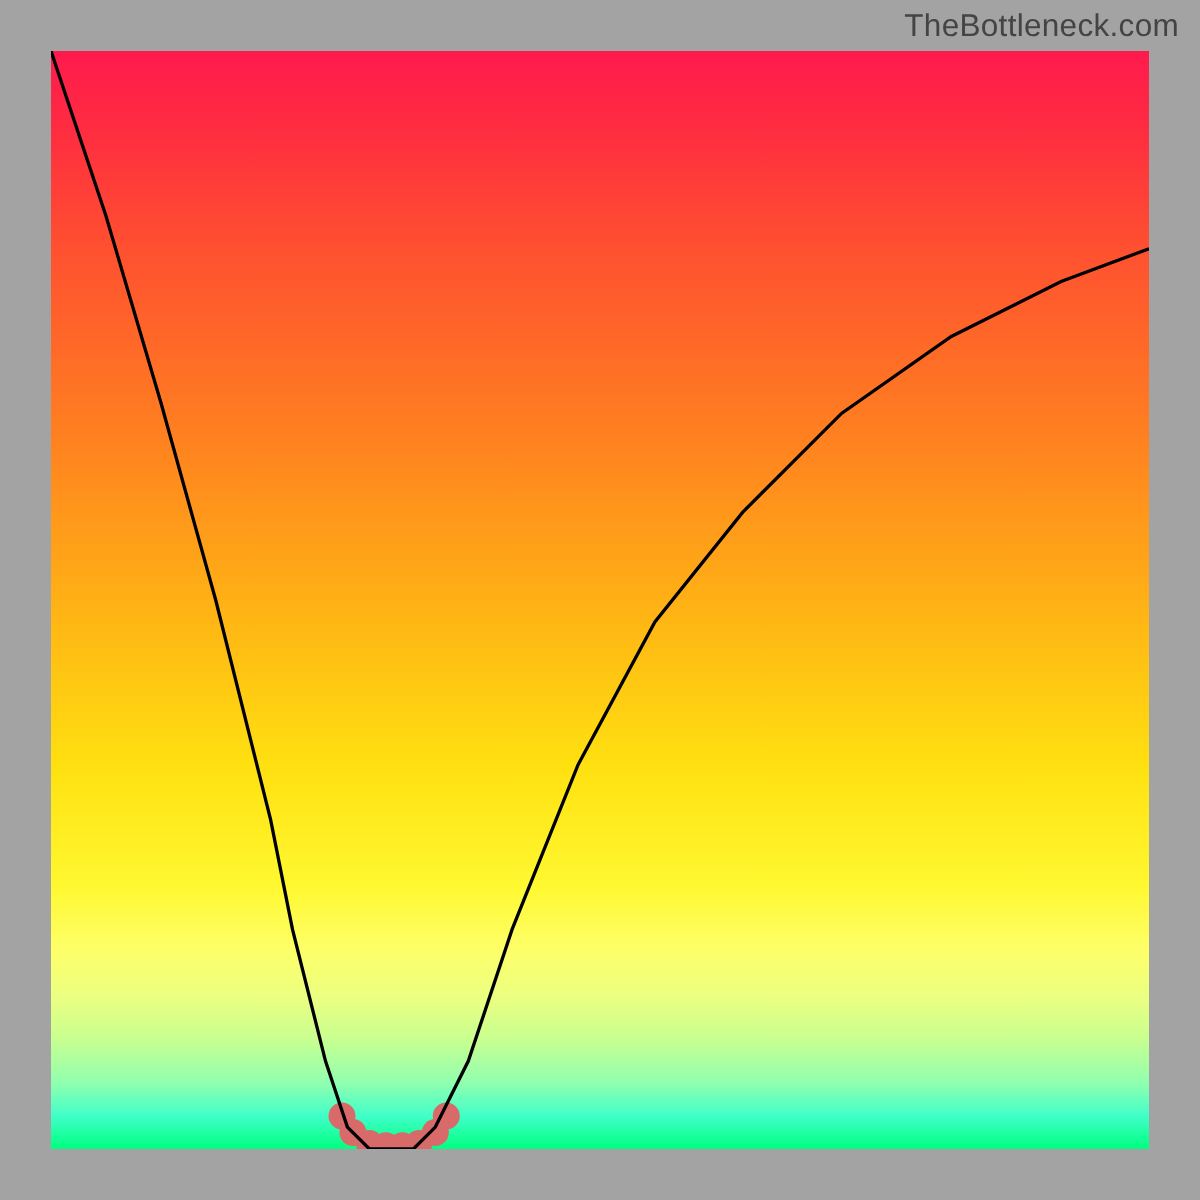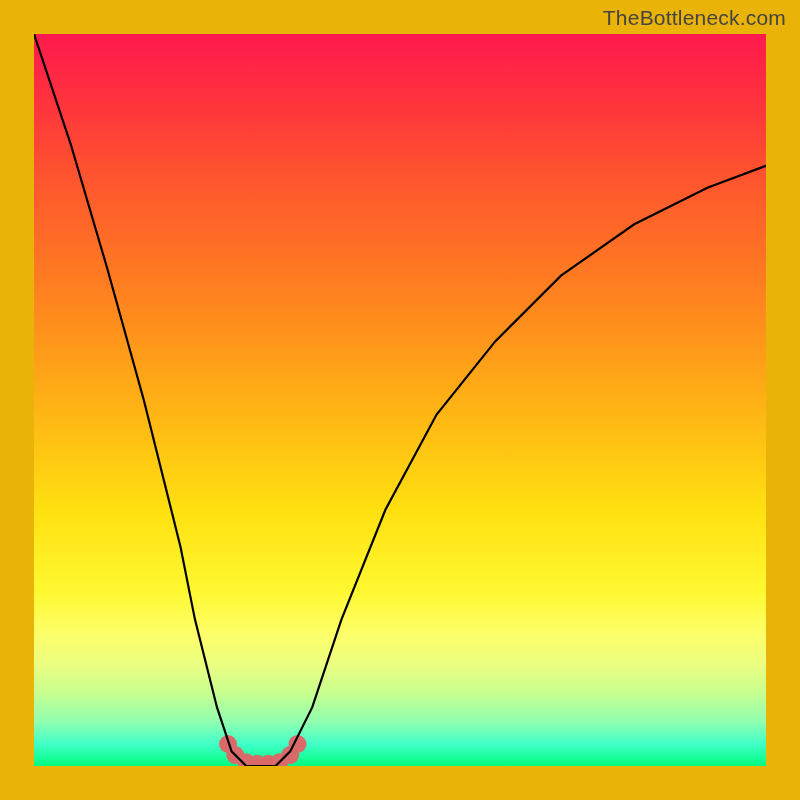--- a/index.html
+++ b/index.html
@@ -10,21 +10,21 @@
     background: #000;
     position: relative;
     font-family: Arial, sans-serif;
   }
   .frame {
     position: absolute;
     top: 0;
     left: 0;
     width: 800px;
     height: 800px;
-    background: #eab308;
+    background: #a3a3a3;
   }
   .plot-area {
     position: absolute;
     top: 34px;
     left: 34px;
     width: 732px;
     height: 732px;
     overflow: hidden;
   }
   .gradient {

